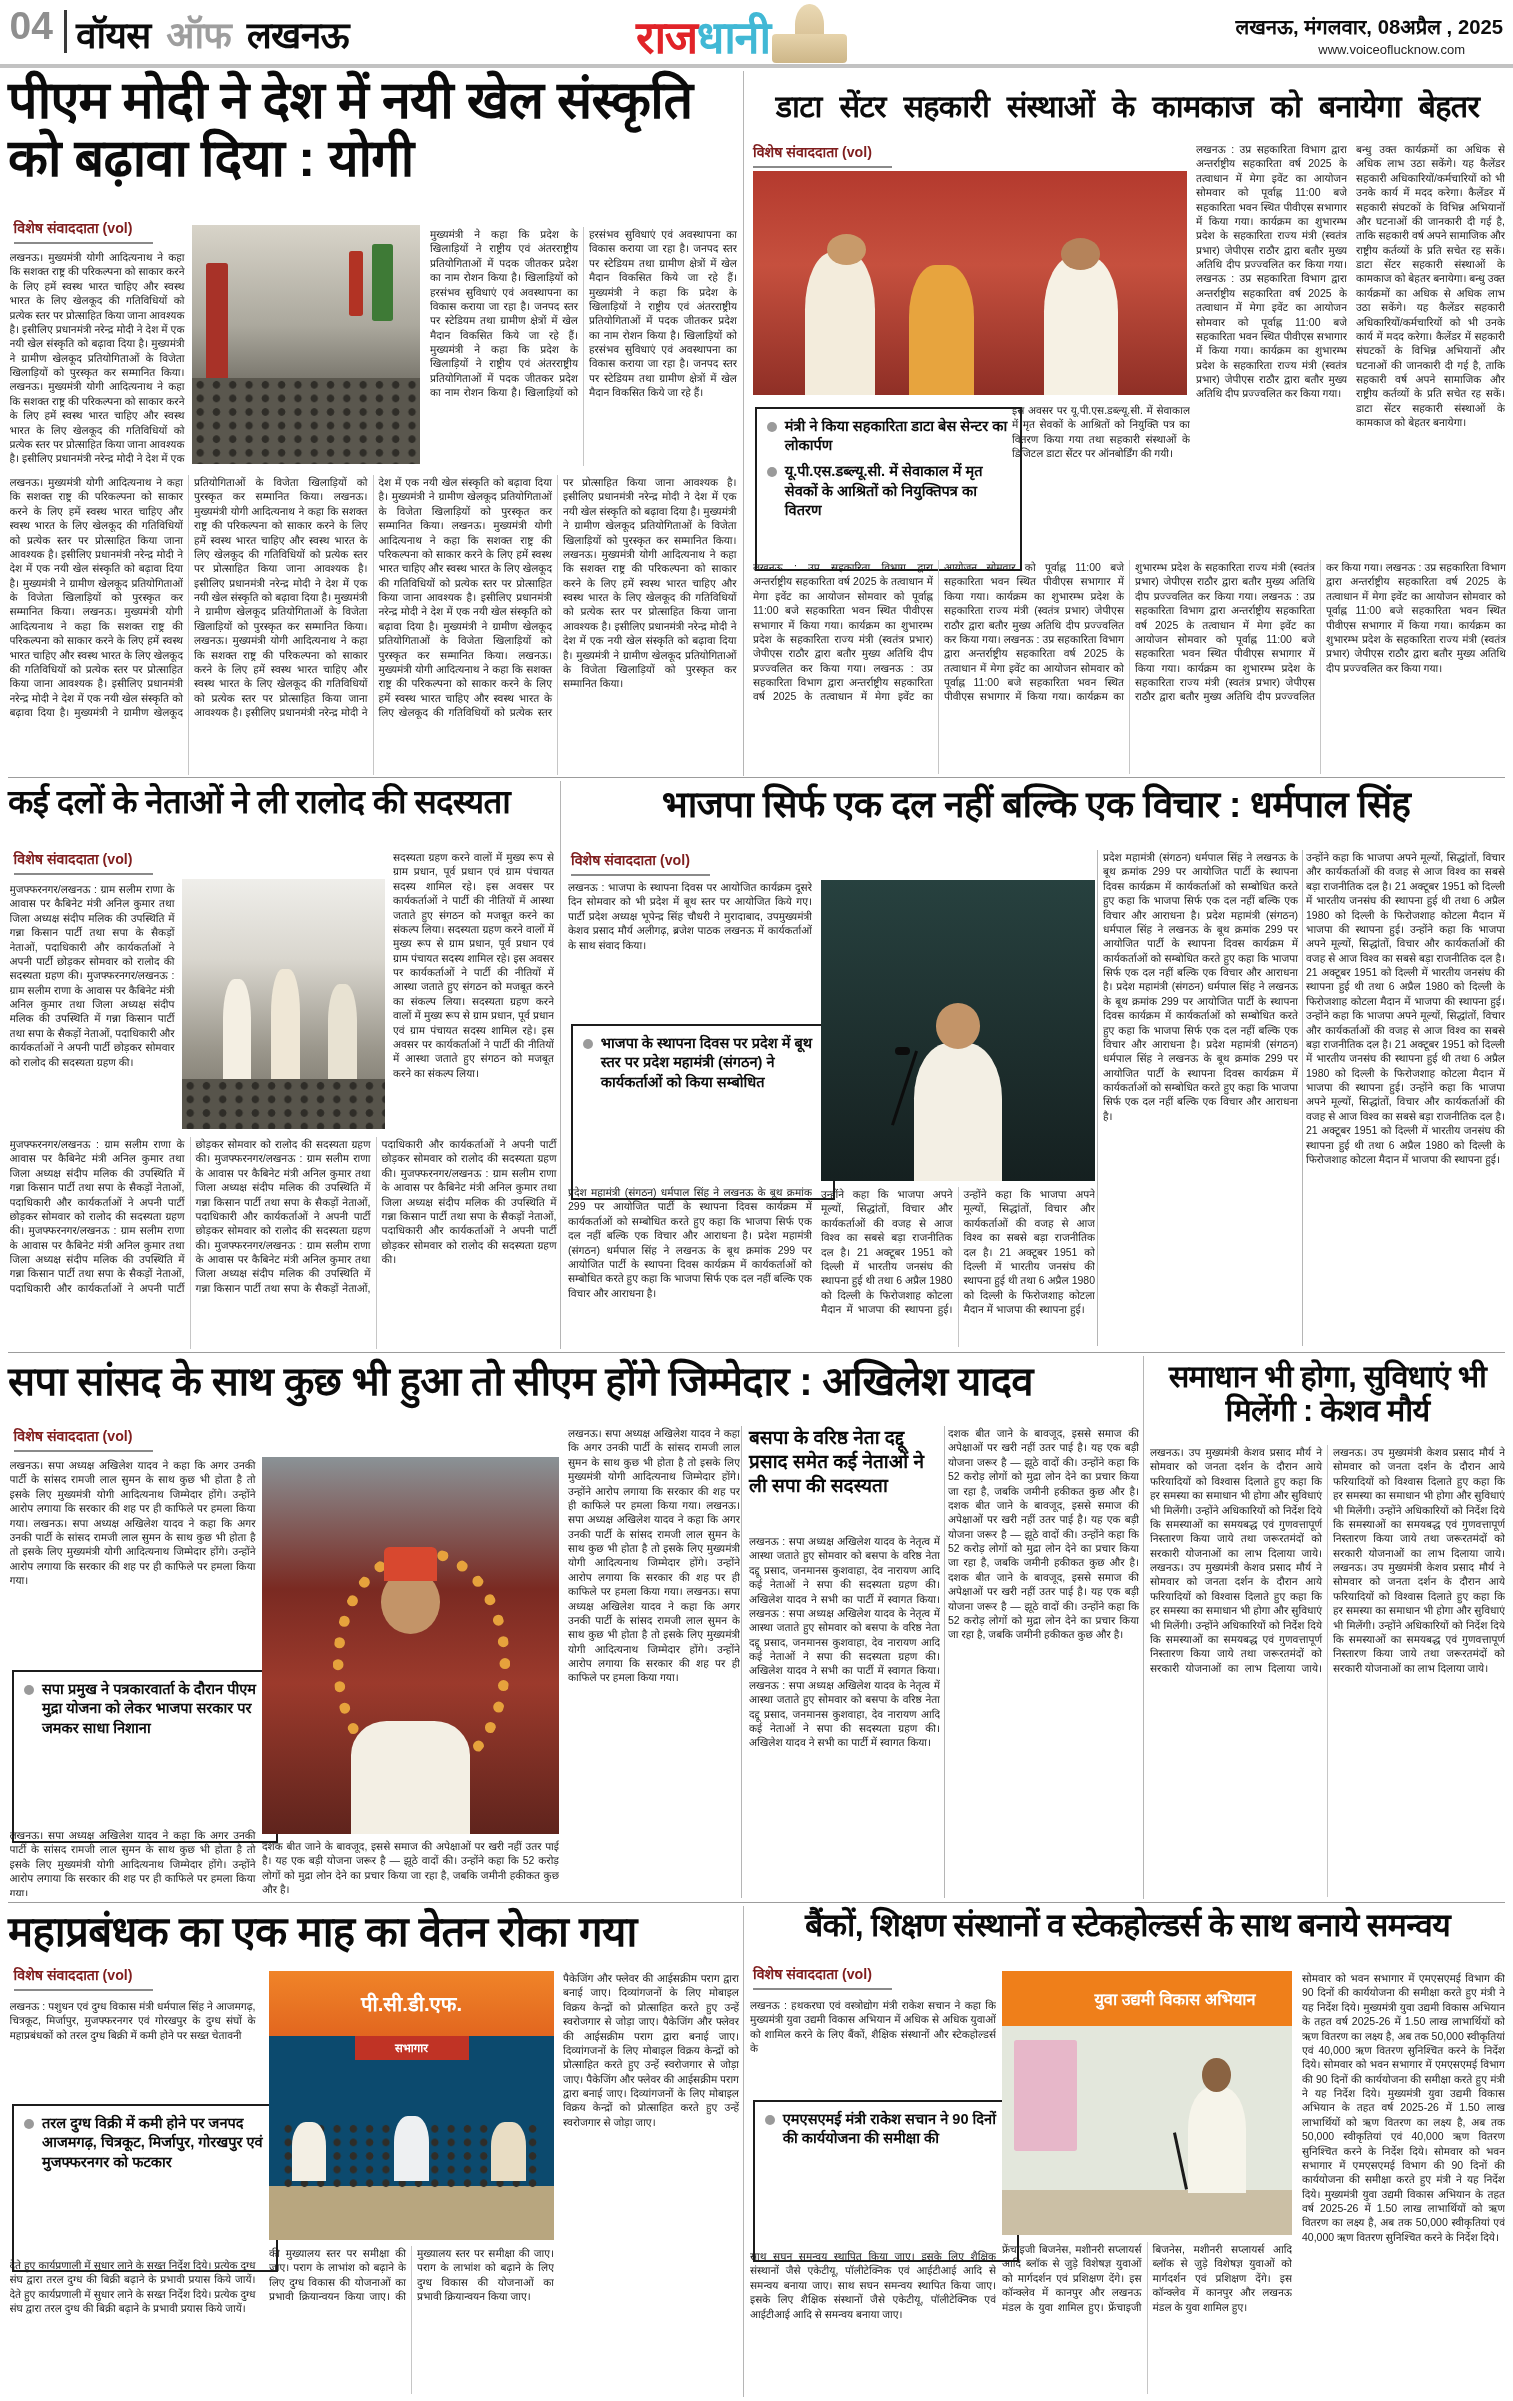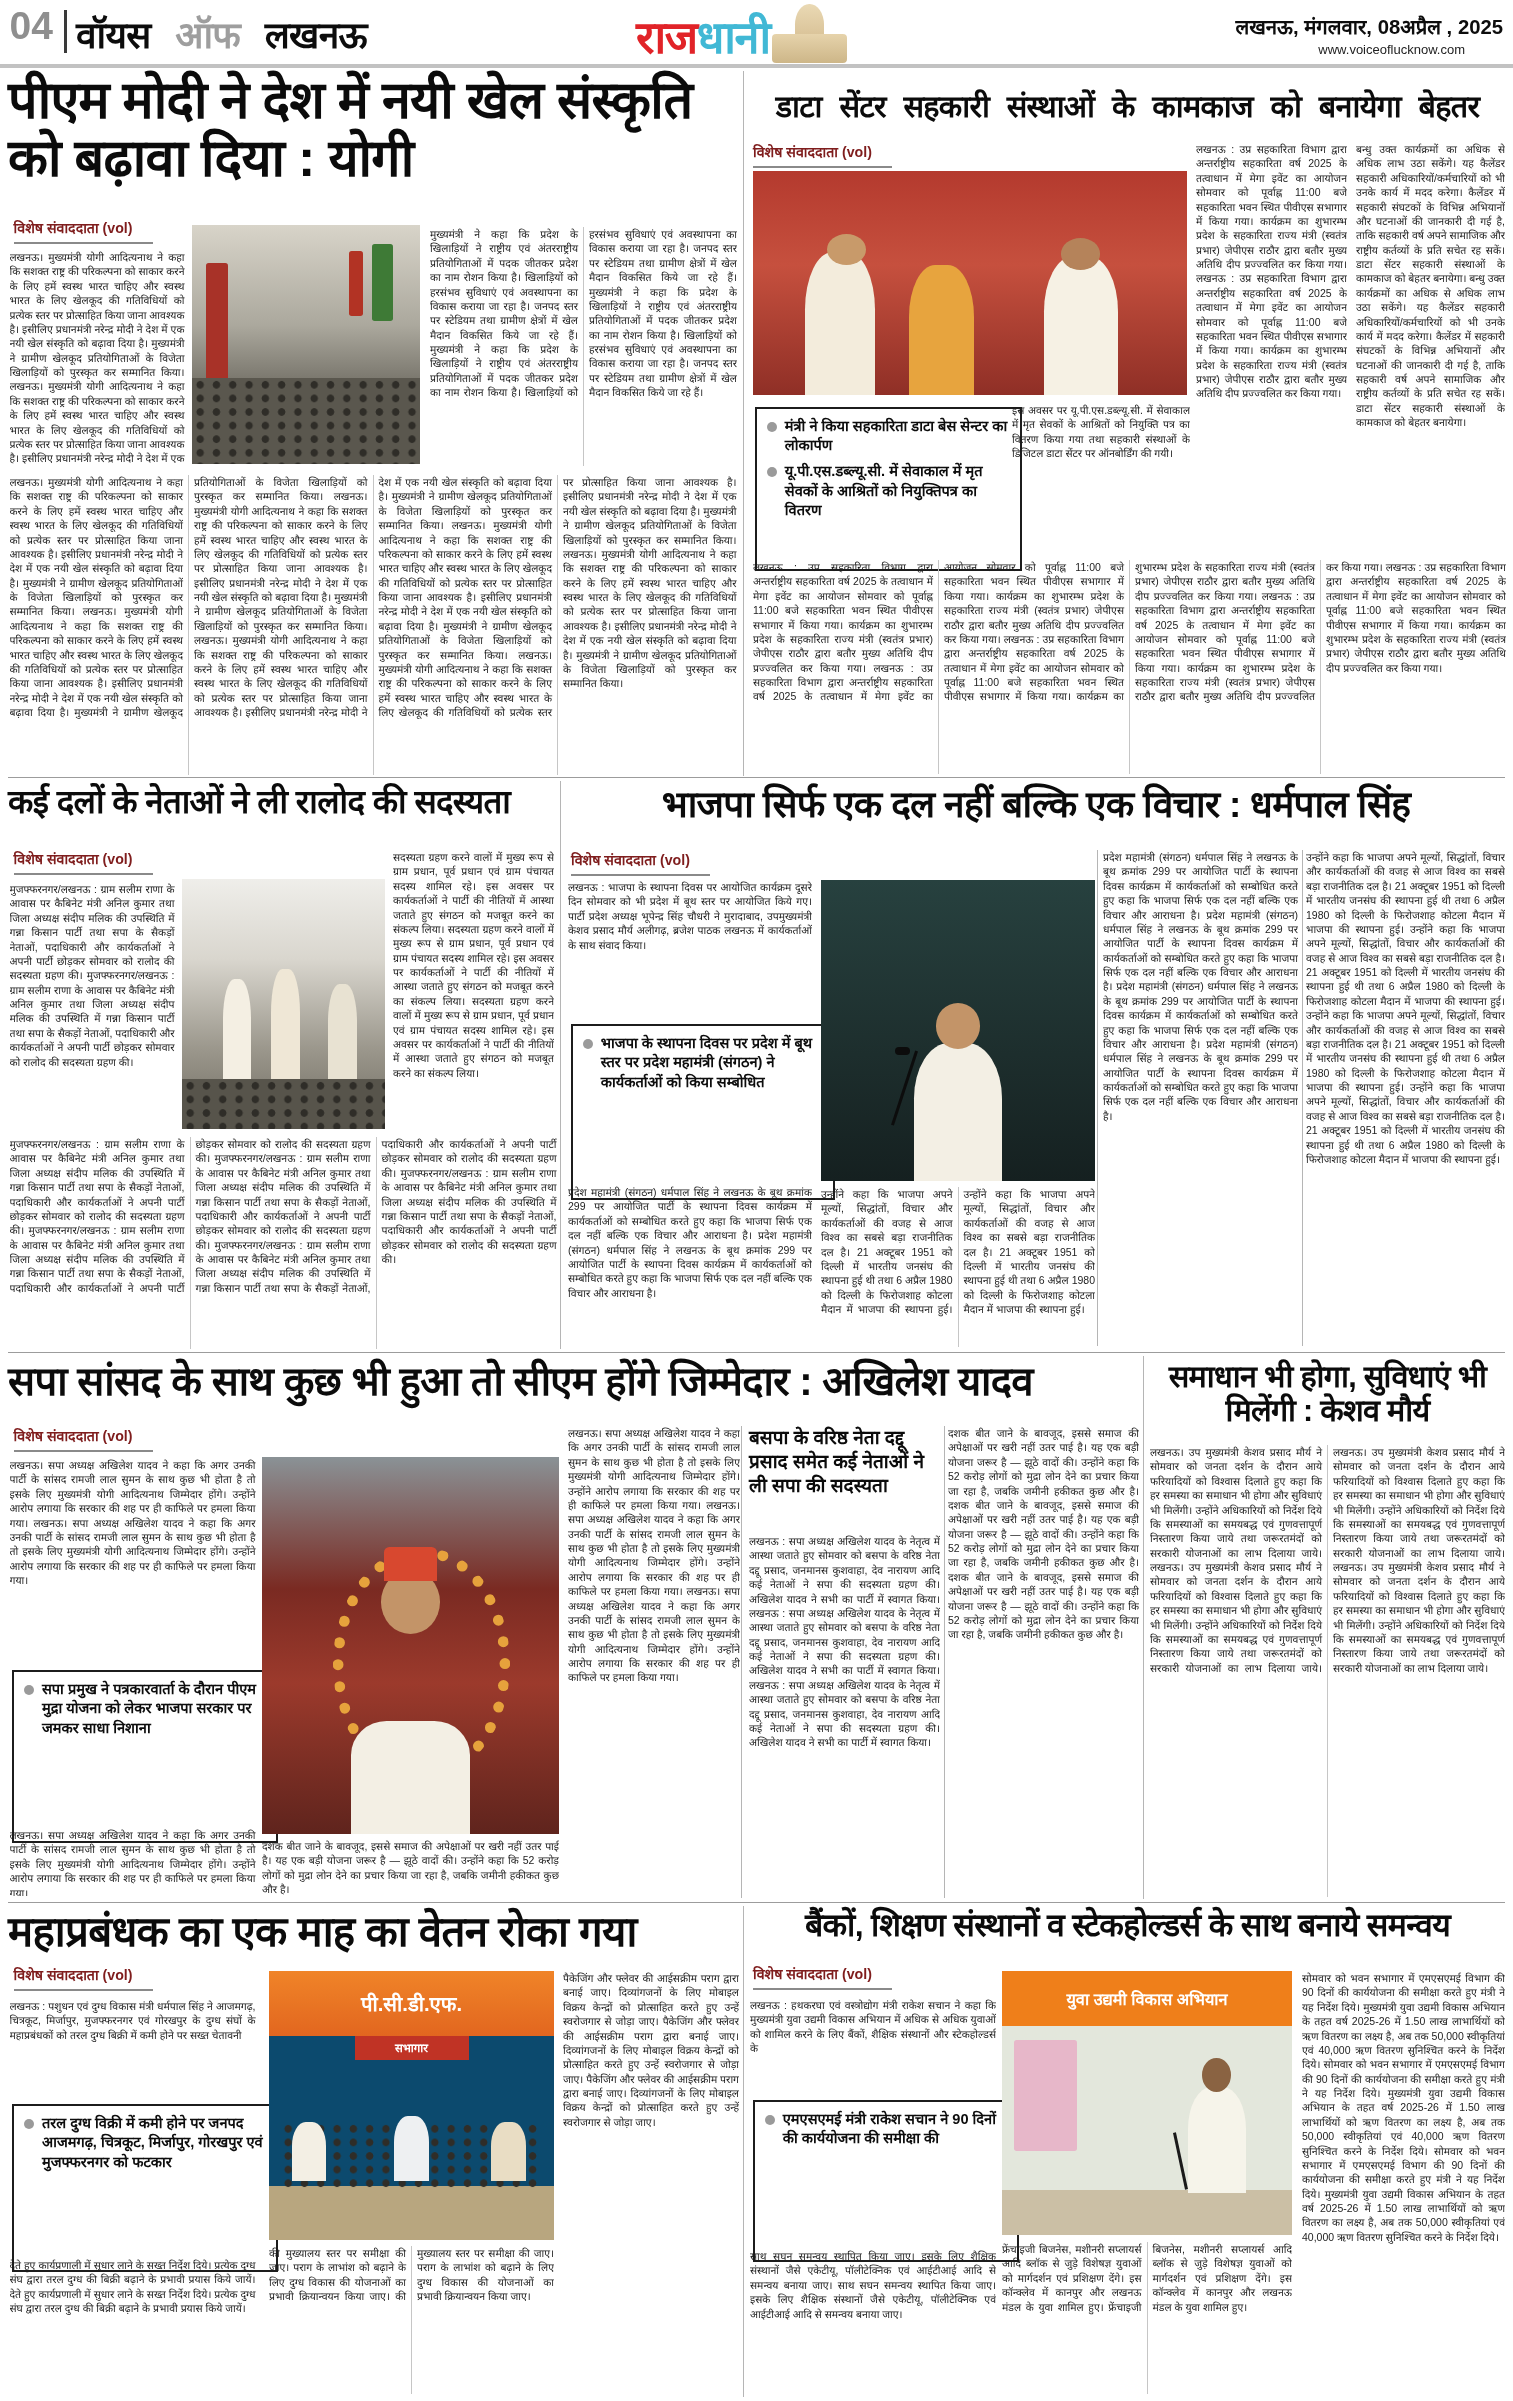--- a/index.html
+++ b/index.html
@@ -26,21 +26,21 @@
 </style>
 </head>
 <body>
 
 <div class="page">
 
   <div class="abs" style="left:9.5px;top:4.1px;width:50px;height:54px;font-size:39px;font-weight:bold;color:#8f8f8f;">04</div>
   <div class="abs" style="left:64px;top:9.5px;width:2.7px;height:43px;background:#3a3a3a;"></div>
   <div class="abs" style="left:76px;top:8.1px;width:420px;height:52px;font-size:37px;font-weight:bold;letter-spacing:-0.7px;">
     <span style="color:#0c0c0c;">वॉयस</span>
-    <span style="color:#9e9e9e;margin:0 15px;">ऑफ</span>
+    <span style="color:#9e9e9e;margin:0 6px;">ऑफ</span>
     <span style="color:#0c0c0c;">लखनऊ</span>
   </div>
 
   <div class="abs" style="left:765px;top:4.1px;width:88px;height:58px;">
     <div class="abs" style="left:30px;top:0;width:28.5px;height:41px;background:linear-gradient(#ead9b4,#d5bd91);border-radius:50% 50% 4.1px 4.1px;"></div>
     <div class="abs" style="left:6.8px;top:30px;width:75px;height:28.5px;background:linear-gradient(#e6d3ab,#cdb688);border-radius:4.1px;"></div>
   </div>
   <div class="abs" style="left:636px;top:5.4px;width:231px;height:57px;font-size:45px;font-weight:bold;letter-spacing:-1.4px;">
     <span style="color:#e12328;">राज</span><span style="color:#41b8d5;">धानी</span>
   </div>
@@ -181,21 +181,21 @@
   <div class="abs byline" style="left:753px;top:1964px;width:170px;">विशेष संवाददाता (vol)</div>
   <div class="abs bt" style="left:750px;top:1998px;width:246px;height:99px;">लखनऊ : हथकरघा एवं वस्त्रोद्योग मंत्री राकेश सचान ने कहा कि मुख्यमंत्री युवा उद्यमी विकास अभियान में अधिक से अधिक युवाओं को शामिल करने के लिए बैंकों, शैक्षिक संस्थानों और स्टेकहोल्डर्स के</div>
   <div class="abs bbox" style="left:753px;top:2100px;width:243px;height:142px;">
     <div class="brow">
         <span class="bdot"></span>
         <span class="btxt">एमएसएमई मंत्री राकेश सचान ने 90 दिनों की कार्ययोजना की समीक्षा की</span>
       </div>
   </div>
   <div class="abs bt" style="left:750px;top:2249px;width:246px;height:145px;">साथ सघन समन्वय स्थापित किया जाए। इसके लिए शैक्षिक संस्थानों जैसे एकेटीयू, पॉलीटेक्निक एवं आईटीआई आदि से समन्वय बनाया जाए। साथ सघन समन्वय स्थापित किया जाए। इसके लिए शैक्षिक संस्थानों जैसे एकेटीयू, पॉलीटेक्निक एवं आईटीआई आदि से समन्वय बनाया जाए।</div>
   <div class="ph" style="left:1002px;top:1971px;width:290px;height:264px;background:#e3e7dc;">
-    <div class="ov banner-txt" style="left:0;top:0;width:100%;height:21%;background:#ef7f1a;font-size:16.3px;">युवा उद्यमी विकास अभियान</div>
+    <div class="ov banner-txt" style="left:0;top:0;width:100%;height:21%;background:#ef7f1a;font-size:16.3px;padding-left:28px;">युवा उद्यमी विकास अभियान</div>
     <div class="ov" style="left:4%;top:26%;width:22%;height:42%;background:#e7b7c9;border-radius:2.7px;"></div>
     <div class="ov" style="left:0;bottom:0;width:100%;height:17%;background:#cbbfa5;"></div>
     <div class="ov" style="right:16%;bottom:16%;width:20%;height:40%;background:#f6f4ea;border-radius:40% 40% 0 0;"></div>
     <div class="ov" style="right:21%;bottom:54%;width:10%;height:13%;background:#8a6342;border-radius:50%;"></div>
     <div class="ov" style="right:38%;bottom:17%;width:2.7px;height:22%;background:#1a1a1a;transform:rotate(-12deg);"></div>
   </div>
   <div class="abs bt c2" style="left:1002px;top:2242px;width:290px;height:152px;">फ्रेंचाइजी बिजनेस, मशीनरी सप्लायर्स आदि ब्लॉक से जुड़े विशेषज्ञ युवाओं को मार्गदर्शन एवं प्रशिक्षण देंगे। इस कॉन्क्लेव में कानपुर और लखनऊ मंडल के युवा शामिल हुए। फ्रेंचाइजी बिजनेस, मशीनरी सप्लायर्स आदि ब्लॉक से जुड़े विशेषज्ञ युवाओं को मार्गदर्शन एवं प्रशिक्षण देंगे। इस कॉन्क्लेव में कानपुर और लखनऊ मंडल के युवा शामिल हुए।</div>
   <div class="abs bt" style="left:1302px;top:1971px;width:203px;height:423px;">सोमवार को भवन सभागार में एमएसएमई विभाग की 90 दिनों की कार्ययोजना की समीक्षा करते हुए मंत्री ने यह निर्देश दिये। मुख्यमंत्री युवा उद्यमी विकास अभियान के तहत वर्ष 2025-26 में 1.50 लाख लाभार्थियों को ऋण वितरण का लक्ष्य है, अब तक 50,000 स्वीकृतियां एवं 40,000 ऋण वितरण सुनिश्चित करने के निर्देश दिये। सोमवार को भवन सभागार में एमएसएमई विभाग की 90 दिनों की कार्ययोजना की समीक्षा करते हुए मंत्री ने यह निर्देश दिये। मुख्यमंत्री युवा उद्यमी विकास अभियान के तहत वर्ष 2025-26 में 1.50 लाख लाभार्थियों को ऋण वितरण का लक्ष्य है, अब तक 50,000 स्वीकृतियां एवं 40,000 ऋण वितरण सुनिश्चित करने के निर्देश दिये। सोमवार को भवन सभागार में एमएसएमई विभाग की 90 दिनों की कार्ययोजना की समीक्षा करते हुए मंत्री ने यह निर्देश दिये। मुख्यमंत्री युवा उद्यमी विकास अभियान के तहत वर्ष 2025-26 में 1.50 लाख लाभार्थियों को ऋण वितरण का लक्ष्य है, अब तक 50,000 स्वीकृतियां एवं 40,000 ऋण वितरण सुनिश्चित करने के निर्देश दिये।</div>
 
 </div>

